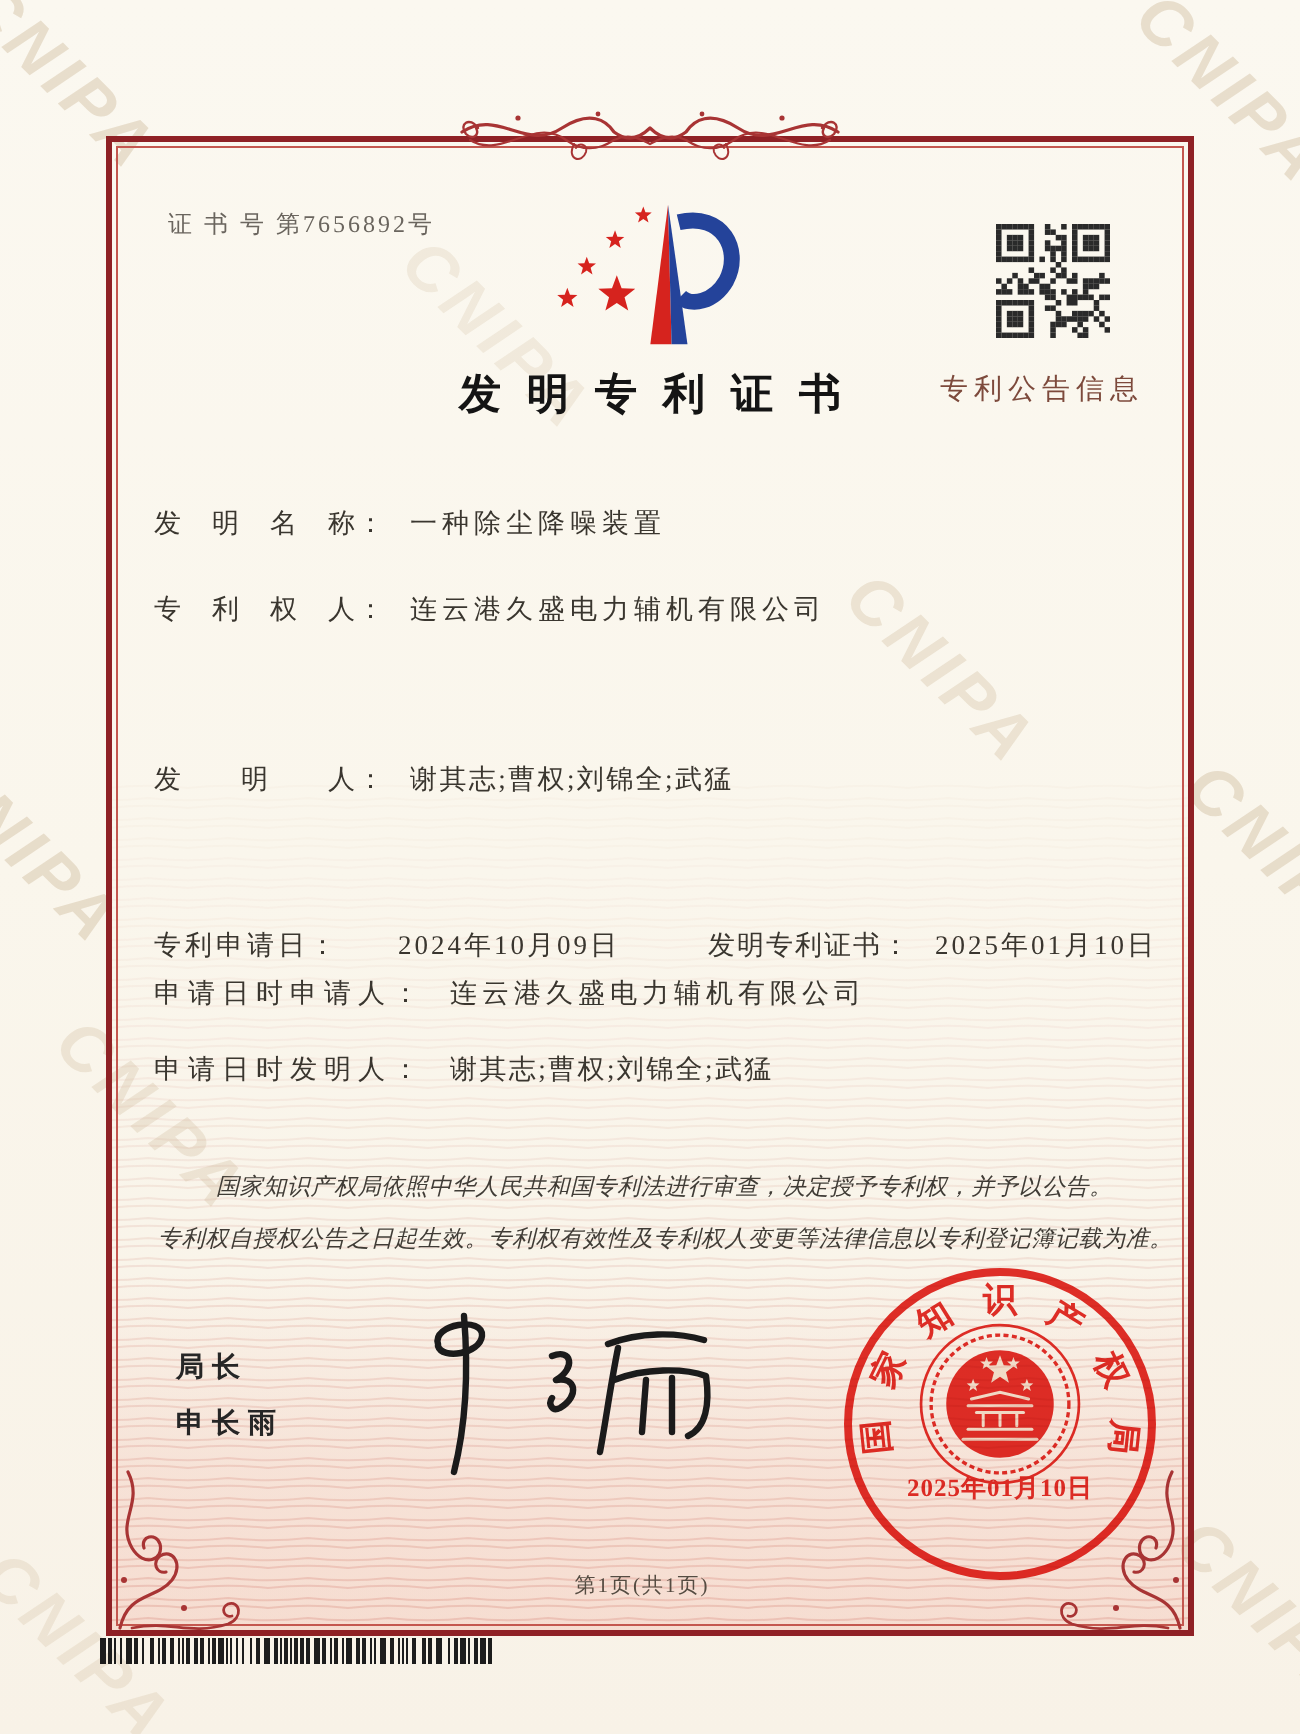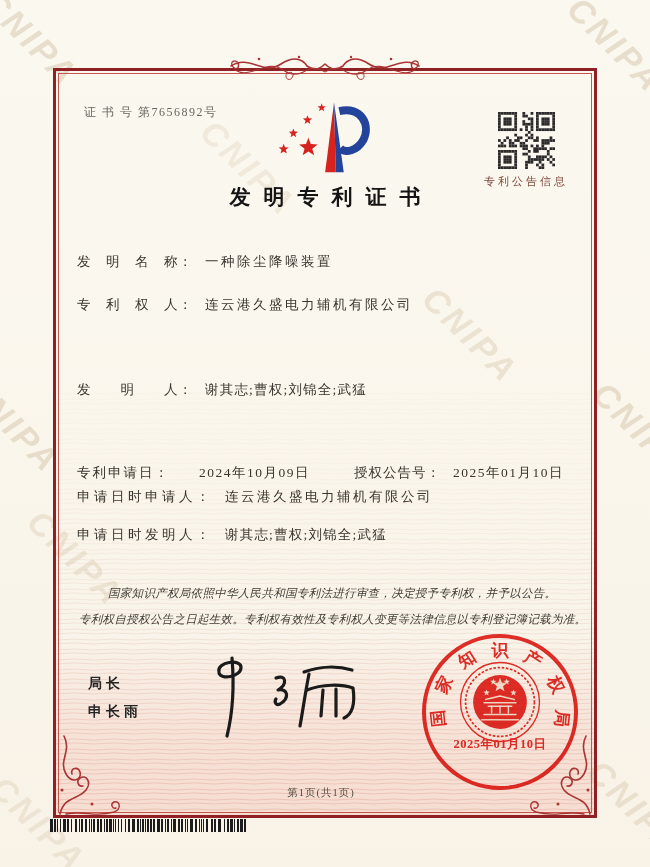--- a/index.html
+++ b/index.html
@@ -23,22 +23,22 @@
   }
   .frame-inner{
     position:absolute;left:2px;top:2px;right:2px;bottom:2px;
     border:1px solid #c4574f;
   }
   .cert-no{
     position:absolute;left:84px;top:104px;font-size:12px;letter-spacing:1.5px;
     color:#6a655e;white-space:nowrap;
   }
   .qr-label{
-    position:absolute;left:470px;top:174px;width:112px;text-align:center;
-    font-size:11px;letter-spacing:3px;color:#7d4a3c;white-space:nowrap;
+    position:absolute;left:470px;top:186px;width:112px;
+    font-size:14px;letter-spacing:3px;color:#7d4a3c;white-space:nowrap;
   }
   .cert-title{
     position:absolute;left:53px;top:183px;width:544px;text-align:center;
     font-size:21px;font-weight:700;letter-spacing:13px;text-indent:13px;color:#141414;
   }
   .row{
     position:absolute;left:77px;white-space:nowrap;
     font-size:13.5px;color:#3a362f;
   }
   .flab{display:inline-block;letter-spacing:1px;}
@@ -450,21 +450,21 @@
   </div>
   <div class="row" style="top:296px">
     <span class="flab">专　利　权　人：</span><span class="fval">连云港久盛电力辅机有限公司</span>
   </div>
   <div class="row" style="top:381px">
     <span class="flab">发　　明　　人：</span><span class="fval tight">谢其志;曹权;刘锦全;武猛</span>
   </div>
   <div class="row" style="top:464px">
     <span class="flab w110">专利申请日：</span><span class="fval num">2024年10月09日</span>
     <span class="rcol">
-      <span class="flab">授权公告号：</span><span class="fval num">2025年01月10日</span>
+      <span class="flab">发明专利证书：</span><span class="fval num">2025年01月10日</span>
     </span>
   </div>
   <div class="row" style="top:488px">
     <span class="flab wide">申请日时申请人：</span><span class="fval">连云港久盛电力辅机有限公司</span>
   </div>
   <div class="row" style="top:526px">
     <span class="flab wide">申请日时发明人：</span><span class="fval tight">谢其志;曹权;刘锦全;武猛</span>
   </div>
 
   <div class="legal" style="left:79px;top:612px;">专利权自授权公告之日起生效。专利权有效性及专利权人变更等法律信息以专利登记簿记载为准。</div>

